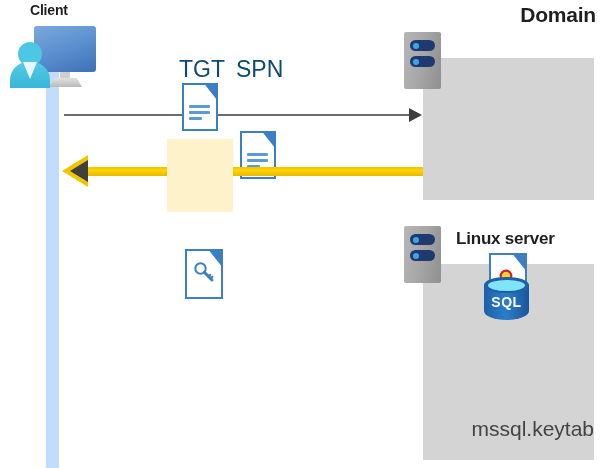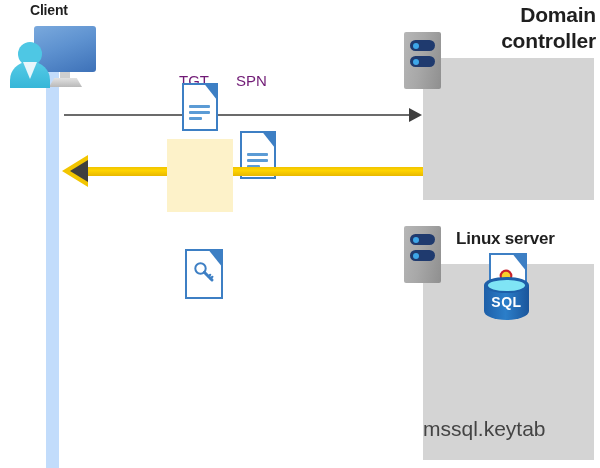--- a/index.html
+++ b/index.html
@@ -5,24 +5,24 @@
   html,body{margin:0;padding:0;background:#fff;}
   body{width:600px;height:468px;position:relative;overflow:hidden;
        font-family:"Liberation Sans",sans-serif;}
   .abs{position:absolute;}
 
   
   .title-bold{font-weight:bold;color:#1f1f1f;letter-spacing:-0.2px;}
   #client-label{left:30px;top:2px;font-size:14px;}
   #dc-label{left:456px;top:2px;font-size:21px;line-height:26px;width:140px;text-align:right;}
   #linux-label{left:456px;top:226px;font-size:17px;line-height:26px;}
-  .doc-label{font-size:15px;color:#701a75;margin-top:16px;}
+  .doc-label{font-size:23px;color:#0c4a6e;}
   #tgt-label{left:179px;top:56px;}
   #spn-label{left:236px;top:56px;}
-  #keytab-label{left:423px;top:417px;width:171px;text-align:left;
+  #keytab-label{left:423px;top:417px;width:171px;text-align:right;
                 font-size:21px;color:#444;}
 
   
   .panel{background:#d4d4d4;}
   #dc-panel{left:423px;top:58px;width:171px;height:142px;}
   #linux-panel{left:423px;top:264px;width:171px;height:196px;}
 
   
   #client-lifeline{left:46px;top:72px;width:13px;height:396px;background:#c2dcfb;}
 
@@ -156,21 +156,20 @@
   <div class="corner"></div>
   <svg class="keyglyph" viewBox="0 0 24 24">
     <circle cx="8.5" cy="8.5" r="5.2" fill="none" stroke="#3d7fc4" stroke-width="2"></circle>
     <path d="M12.3 12.3 L20 20" stroke="#3d7fc4" stroke-width="3" stroke-linecap="round"></path>
     <path d="M16.5 16.5 L18.2 14.8 M18.6 18.6 L20.4 16.8" stroke="#3d7fc4" stroke-width="2.2" stroke-linecap="round"></path>
   </svg>
 </div>
 
 <div class="abs title-bold" id="dc-label">
   <div>Domain</div>
-  <div>controller</div>
 </div>
 
 <div class="abs server" id="dc-server">
   <div class="bay b1"></div>
   <div class="bay b2"></div>
 </div>
 
 <div class="abs docicon" id="cert-doc">
   <div class="sheet"></div>
   <div class="corner"></div>

